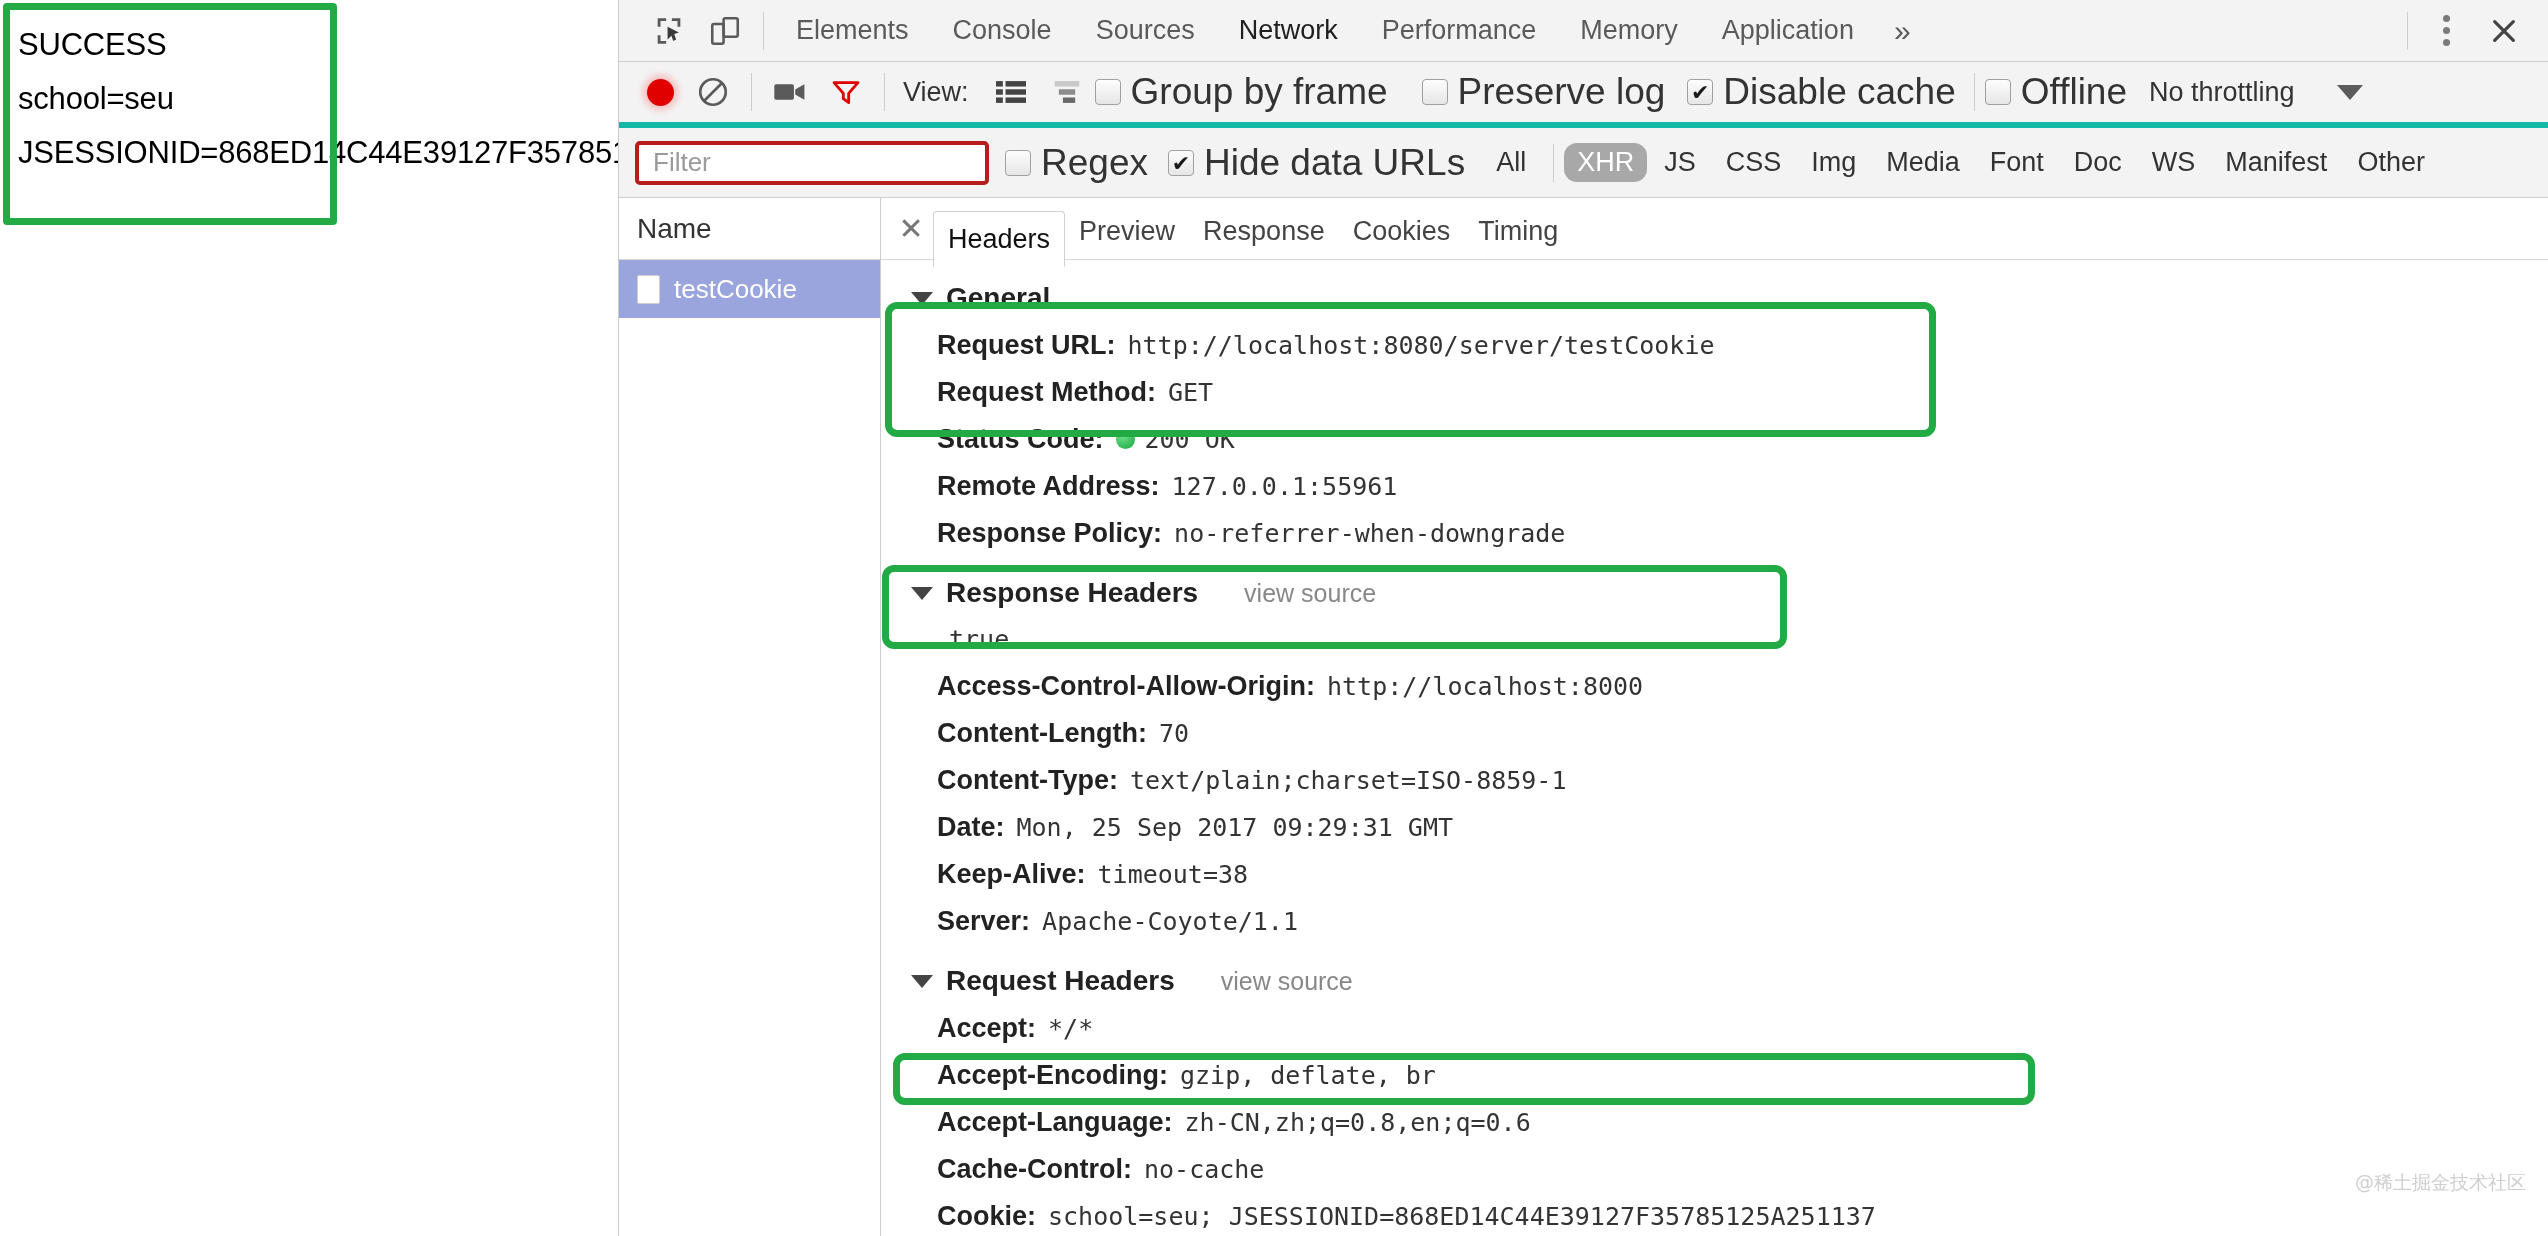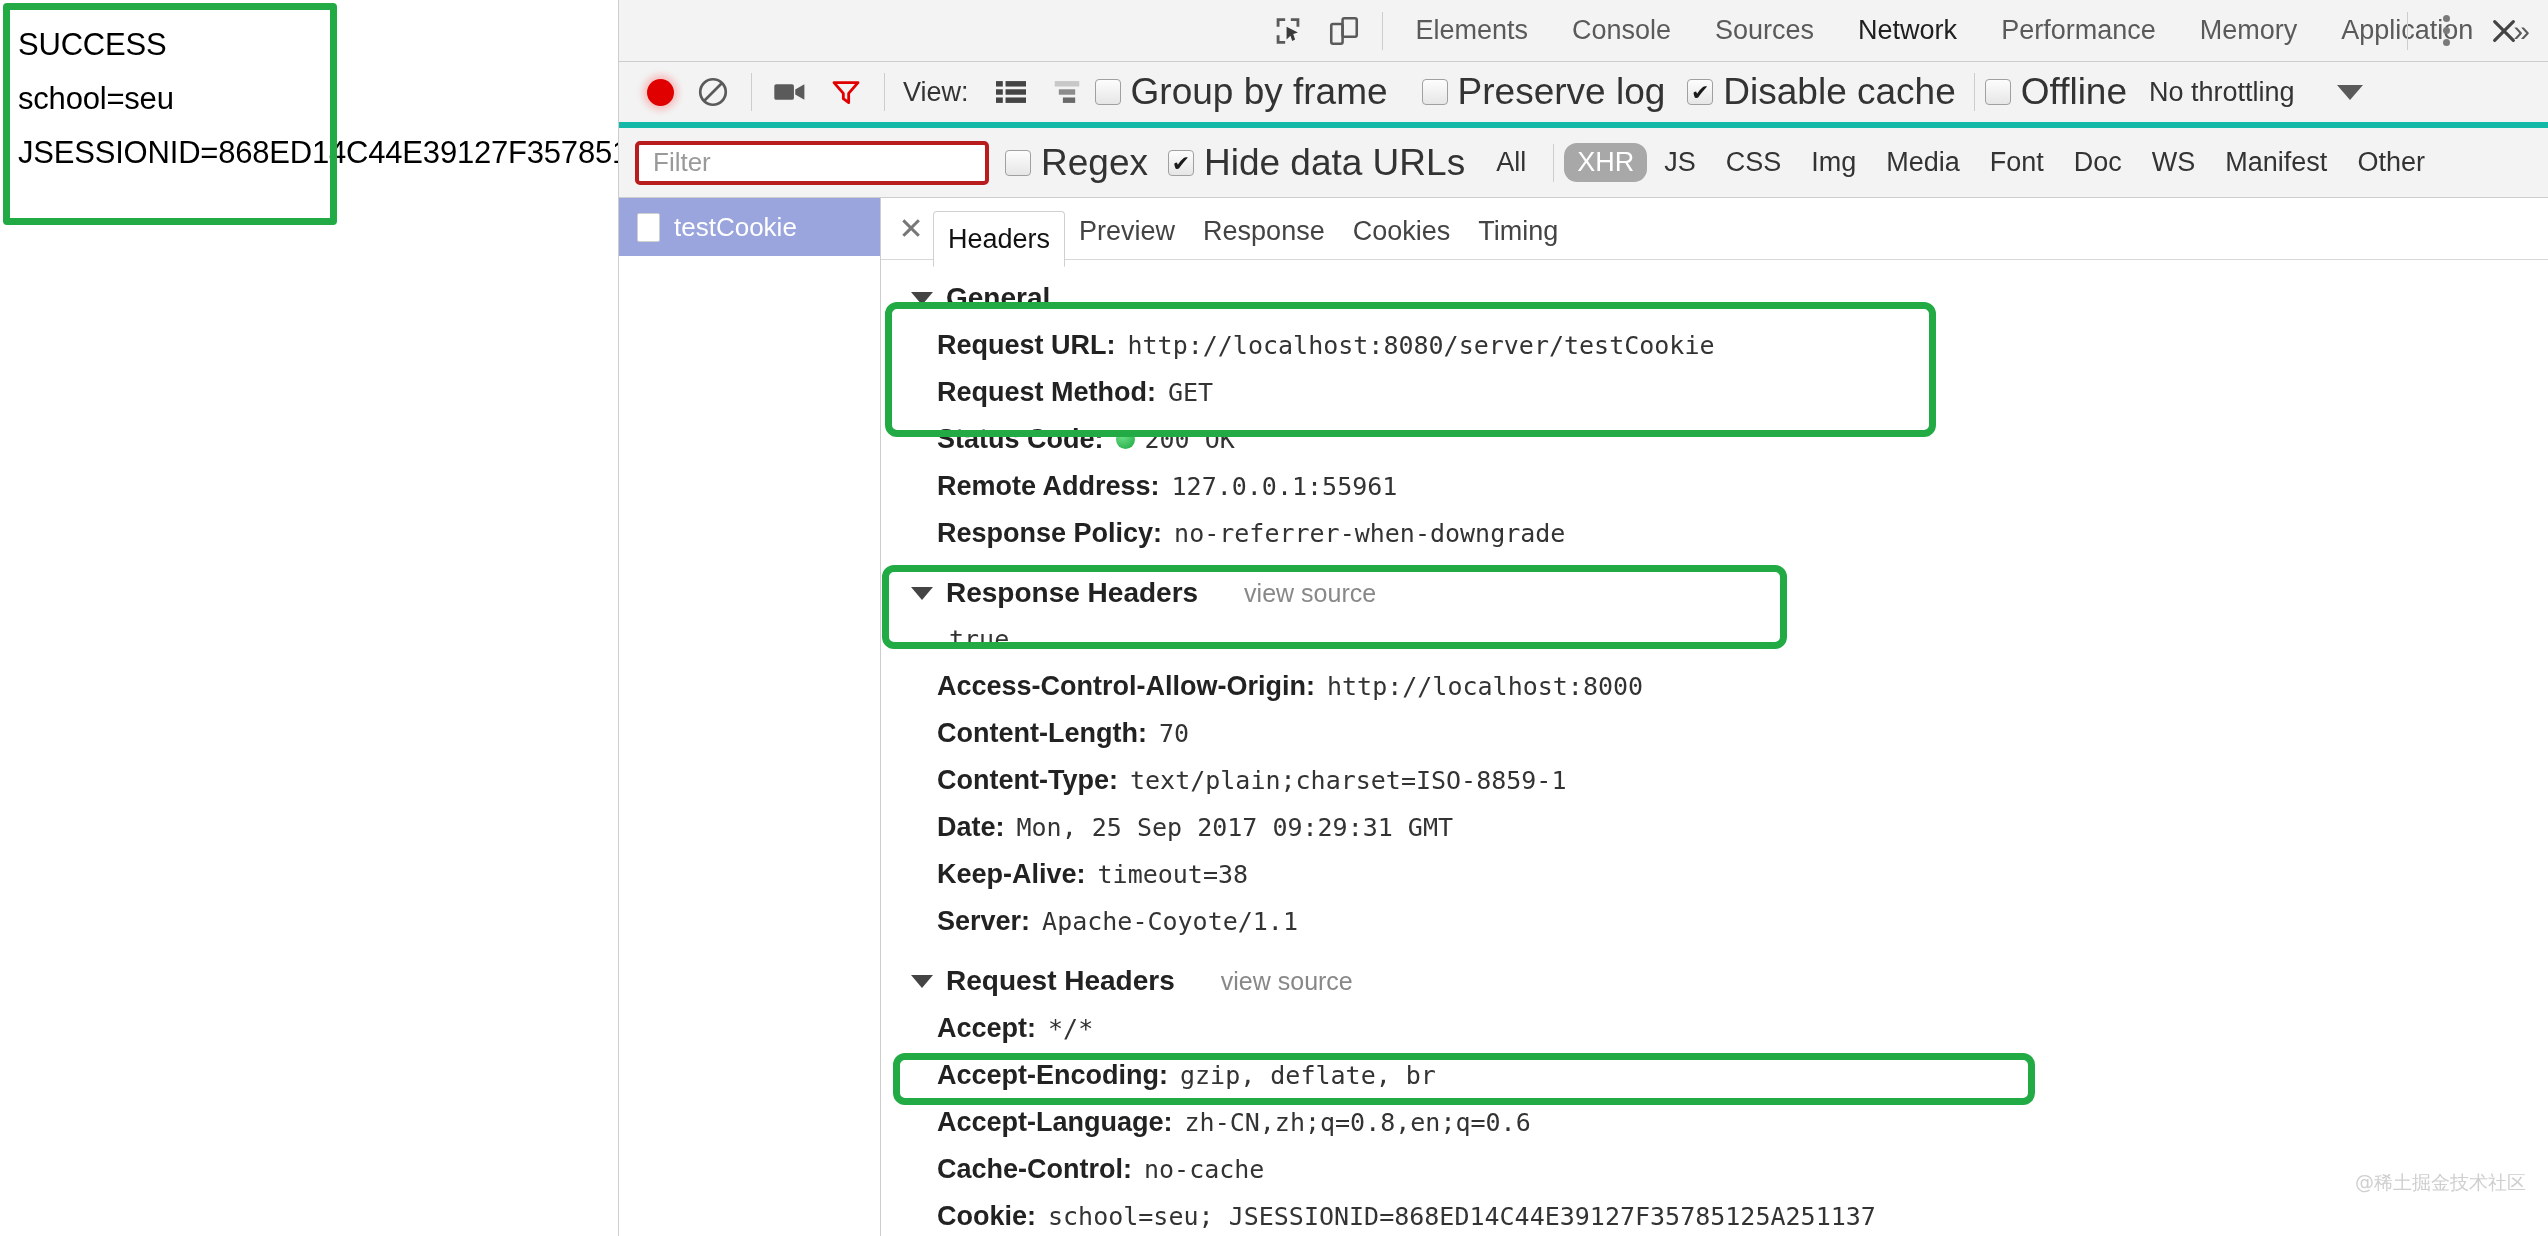--- a/index.html
+++ b/index.html
@@ -34,21 +34,21 @@
   
   .devtools {
     position:absolute; left:618px; top:0; width:1930px; height:1236px;
     background:#ffffff;
     border-left:1px solid #cdcdcd;
   }
 
   
   .dt-tabbar {
     position:relative; height:62px; background:#f3f3f3;
-    border-bottom:1px solid #cdcdcd; display:flex; align-items:center;justify-content:flex-end;
+    border-bottom:1px solid #cdcdcd; display:flex; align-items:center;
   }
   .icon-btn {
     width:56px; height:44px; display:flex; align-items:center; justify-content:center;
     cursor:pointer;
   }
   .icon-btn svg { display:block; }
   .vsep { width:1px; height:38px; background:#cdcdcd; margin:0 10px; }
   .tabs { display:flex; align-items:center; height:100%; }
   .tab {
     padding:0 22px; height:100%; display:flex; align-items:center;
@@ -333,20 +333,21 @@
       <div class="ftype">Font</div>
       <div class="ftype">Doc</div>
       <div class="ftype">WS</div>
       <div class="ftype">Manifest</div>
       <div class="ftype">Other</div>
     </div>
 
     <div class="dt-body">
 
       <div class="names-pane">
+        <div class="names-head">Name</div>
         <div class="name-row">
           <span class="doc-icon"></span>
           <span>testCookie</span>
         </div>
       </div>
 
       <div class="details-pane">
         <div class="det-tabbar">
           <div class="det-close">✕</div>
           <div class="det-tab active">Headers</div>

